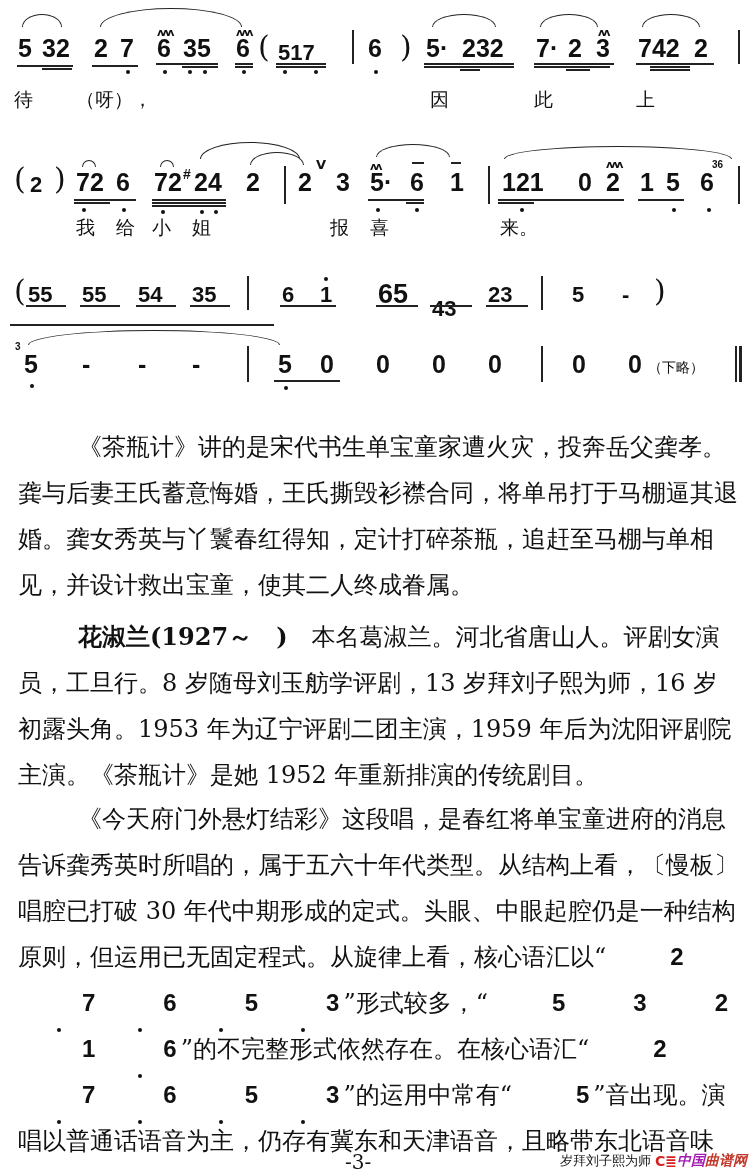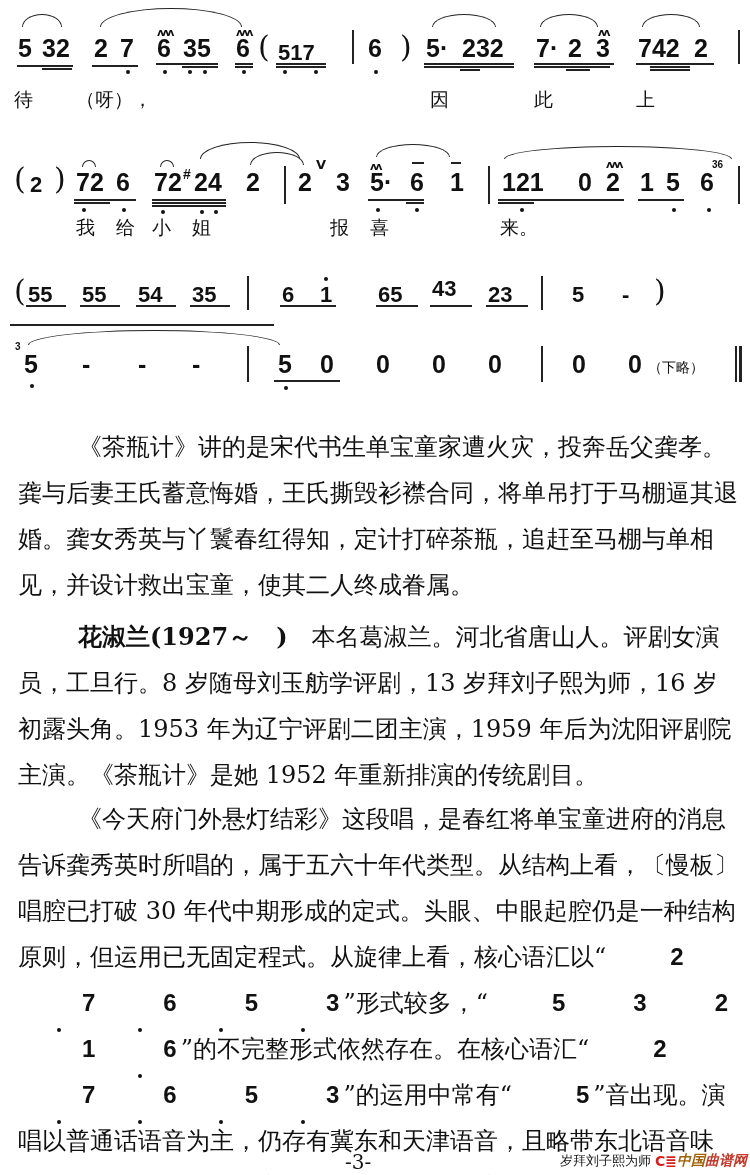--- a/index.html
+++ b/index.html
@@ -15,21 +15,21 @@
   .prose { position: absolute; left: 18px; width: 720px; font-size: 24px; line-height: 46px; color: #111; font-family: "DejaVu Serif", serif; letter-spacing: 0px; }
   .prose p { margin: 0; }
   .indent { text-indent: 60px; }
   .bold { font-weight: bold; }
   .dnum { display: inline-block; position: relative; font-family: "Liberation Sans", sans-serif; font-weight: bold; padding: 0 4px; }
   .dnum.low::after { content: ""; position: absolute; left: 50%; bottom: -6px; width: 4px; height: 4px; margin-left: -2px; background: #111; border-radius: 50%; }
   .pagenum { position: absolute; left: 345px; top: 1150px; font-size: 20px; font-family: "DejaVu Serif", serif; }
   .watermark { position: absolute; left: 560px; top: 1152px; font-size: 13px; color: #111; font-family: "DejaVu Sans", sans-serif; display: flex; align-items: center; gap: 4px; }
   .wm-logo { display: inline-flex; align-items: center; font-weight: bold; font-style: italic; font-size: 14px; }
   .wm-c { color: #d62020; font-style: normal; font-weight: bold; }
-  .wm-cn { color: #a16207; }
+  .wm-cn { color: #a21caf; }
   .wm-site { color: #c0392b; }
   .ghost { position: absolute; font-size: 10px; line-height: 10px; font-family: "Liberation Sans", sans-serif; font-weight: bold; }
 </style>
 </head>
 <body>
 
 <div>
 
   <div class="arc" style="left:22px;top:14px;width:38px;height:12px;"></div>
   <div class="arc" style="left:100px;top:8px;width:140px;height:18px;"></div>
@@ -192,23 +192,23 @@
   <span class="note" style="left:192px;top:282px;font-size:22px;">35</span>
   <div class="uline" style="left:190px;top:305px;width:40px;"></div>
 
   <div class="bar" style="left:247px;top:276px;height:34px;"></div>
 
   <span class="note" style="left:282px;top:282px;font-size:22px;">6</span>
   <span class="note" style="left:320px;top:282px;font-size:22px;">1</span>
   <div class="dot" style="left:324px;top:277px;"></div>
   <div class="uline" style="left:280px;top:305px;width:56px;"></div>
 
-  <span class="note" style="left:378px;top:282px;font-size:22px;">65</span>
+  <span class="note" style="left:378px;top:282px;font-size:27px;">65</span>
   <div class="uline" style="left:376px;top:305px;width:42px;"></div>
-  <span class="note" style="left:432px;top:276px;font-size:22px;">43</span>
+  <span class="note" style="left:432px;top:296px;font-size:22px;">43</span>
   <div class="uline" style="left:430px;top:305px;width:42px;"></div>
   <span class="note" style="left:488px;top:282px;font-size:22px;">23</span>
   <div class="uline" style="left:486px;top:305px;width:42px;"></div>
 
   <div class="bar" style="left:541px;top:276px;height:34px;"></div>
   <span class="note" style="left:572px;top:282px;font-size:22px;">5</span>
   <span class="note" style="left:622px;top:282px;font-size:22px;">-</span>
   <span class="paren" style="left:654px;top:276px;">)</span>
 
   <div class="uline" style="left:10px;top:324px;width:264px;"></div>

